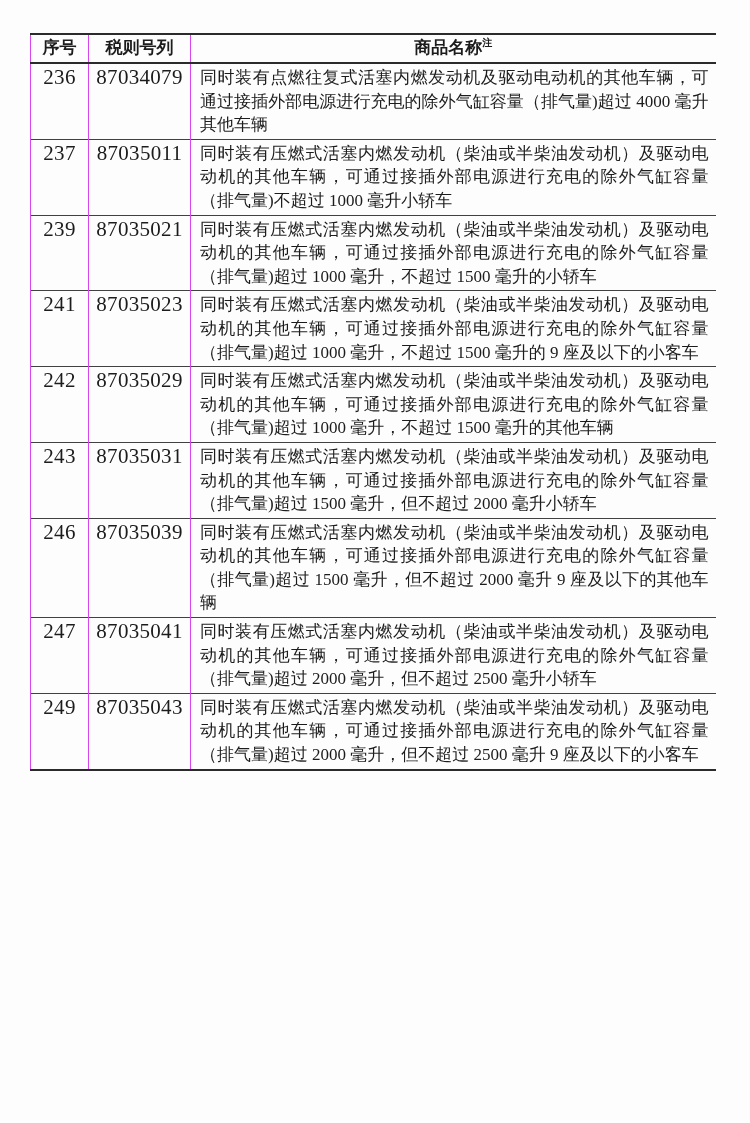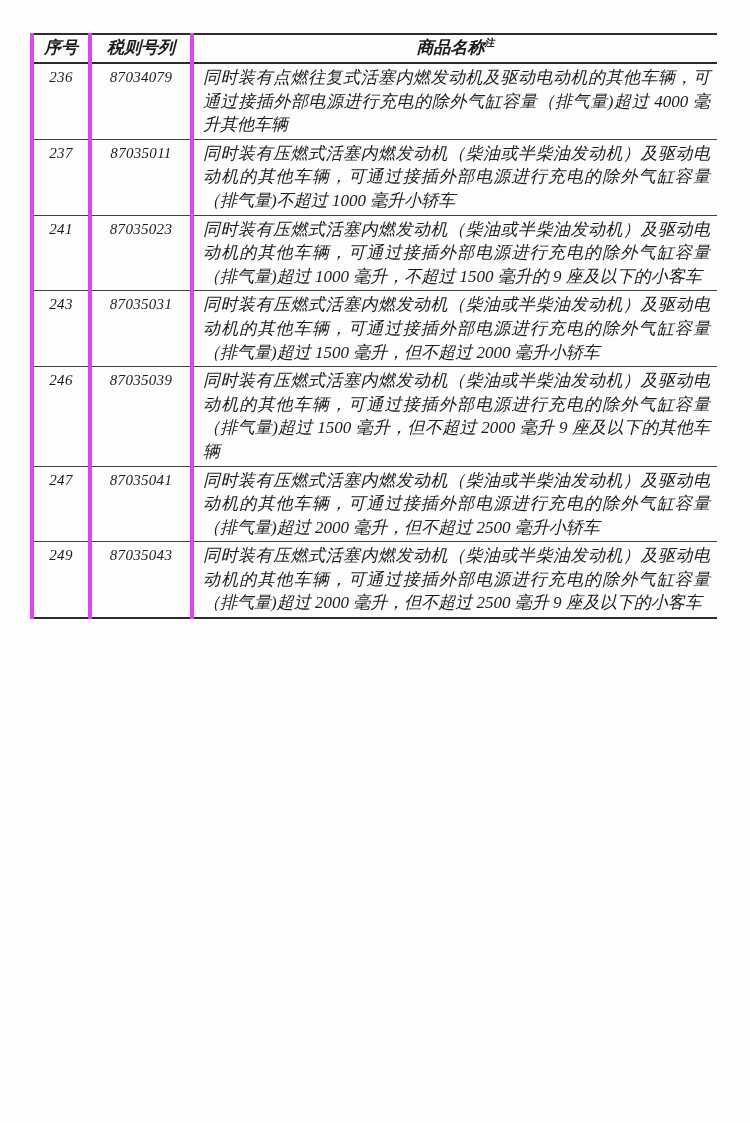--- a/index.html
+++ b/index.html
@@ -24,26 +24,25 @@
     width: 685px;
     border-collapse: collapse;
     table-layout: fixed;
     border-top: 2px solid #2b2b2b;
     border-bottom: 2px solid #2b2b2b;
   }
   col.c1 { width: 58px; }
   col.c2 { width: 102px; }
   col.c3 { width: 525px; }
   .doc-table th, .doc-table td {
-    border-left: 4px solid #d946ef;
+    border-left: 1px solid #d946ef;
     border-top: 1px solid #414141;
     vertical-align: top;
     box-sizing: border-box;
     font-size: 17px;
-    font-style: italic;
   }
   .doc-table td:last-child, .doc-table th:last-child {
     border-right: none;
   }
   .doc-table thead th {
     border-top: none;
     border-bottom: 2px solid #2b2b2b;
     font-weight: bold;
     text-align: center;
     height: 28px;
@@ -51,21 +50,21 @@
     line-height: 22px;
   }
   .doc-table tbody td {
     height: 73px;
     line-height: 23.6px;
     padding-top: 2px;
     padding-bottom: 2px;
   }
   td.c-no, td.c-code {
     text-align: center;
-    font-size: 15px;
+    font-size: 21px;
     letter-spacing: 0.3px;
   }
   td.c-desc {
     text-align: justify;
     text-align-last: left;
     padding-left: 9px;
     padding-right: 7px;
   }
   sup.note {
     font-size: 10px;
@@ -96,23 +95,33 @@
         <td class="c-no">236</td>
         <td class="c-code">87034079</td>
         <td class="c-desc">同时装有点燃往复式活塞内燃发动机及驱动电动机的其他车辆，可通过接插外部电源进行充电的除外气缸容量（排气量)超过 4000 毫升其他车辆</td>
       </tr>
       <tr>
         <td class="c-no">237</td>
         <td class="c-code">87035011</td>
         <td class="c-desc">同时装有压燃式活塞内燃发动机（柴油或半柴油发动机）及驱动电动机的其他车辆，可通过接插外部电源进行充电的除外气缸容量（排气量)不超过 1000 毫升小轿车</td>
       </tr>
       <tr>
+        <td class="c-no">239</td>
+        <td class="c-code">87035021</td>
+        <td class="c-desc">同时装有压燃式活塞内燃发动机（柴油或半柴油发动机）及驱动电动机的其他车辆，可通过接插外部电源进行充电的除外气缸容量（排气量)超过 1000 毫升，不超过 1500 毫升的小轿车</td>
+      </tr>
+      <tr>
         <td class="c-no">241</td>
         <td class="c-code">87035023</td>
         <td class="c-desc">同时装有压燃式活塞内燃发动机（柴油或半柴油发动机）及驱动电动机的其他车辆，可通过接插外部电源进行充电的除外气缸容量（排气量)超过 1000 毫升，不超过 1500 毫升的 9 座及以下的小客车</td>
+      </tr>
+      <tr>
+        <td class="c-no">242</td>
+        <td class="c-code">87035029</td>
+        <td class="c-desc">同时装有压燃式活塞内燃发动机（柴油或半柴油发动机）及驱动电动机的其他车辆，可通过接插外部电源进行充电的除外气缸容量（排气量)超过 1000 毫升，不超过 1500 毫升的其他车辆</td>
       </tr>
       <tr>
         <td class="c-no">243</td>
         <td class="c-code">87035031</td>
         <td class="c-desc">同时装有压燃式活塞内燃发动机（柴油或半柴油发动机）及驱动电动机的其他车辆，可通过接插外部电源进行充电的除外气缸容量（排气量)超过 1500 毫升，但不超过 2000 毫升小轿车</td>
       </tr>
       <tr>
         <td class="c-no">246</td>
         <td class="c-code">87035039</td>
         <td class="c-desc">同时装有压燃式活塞内燃发动机（柴油或半柴油发动机）及驱动电动机的其他车辆，可通过接插外部电源进行充电的除外气缸容量（排气量)超过 1500 毫升，但不超过 2000 毫升 9 座及以下的其他车辆</td>

